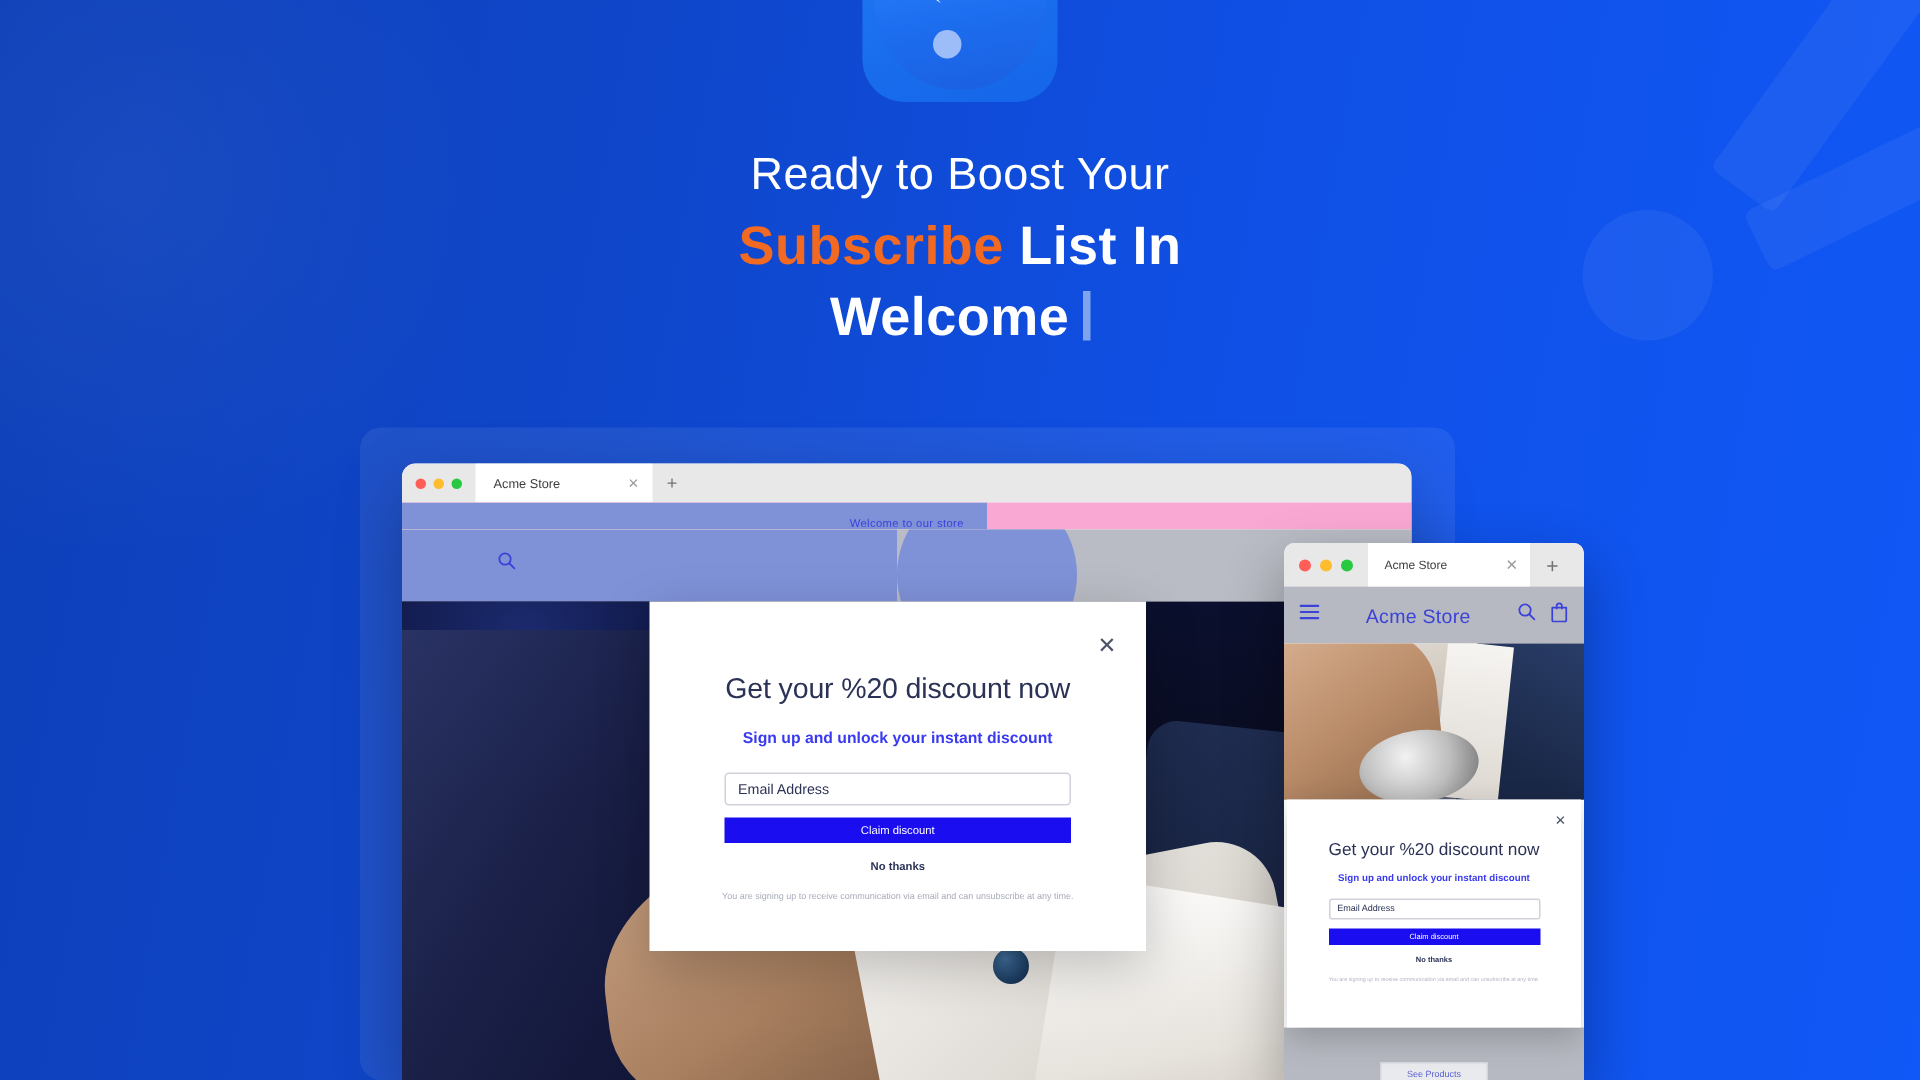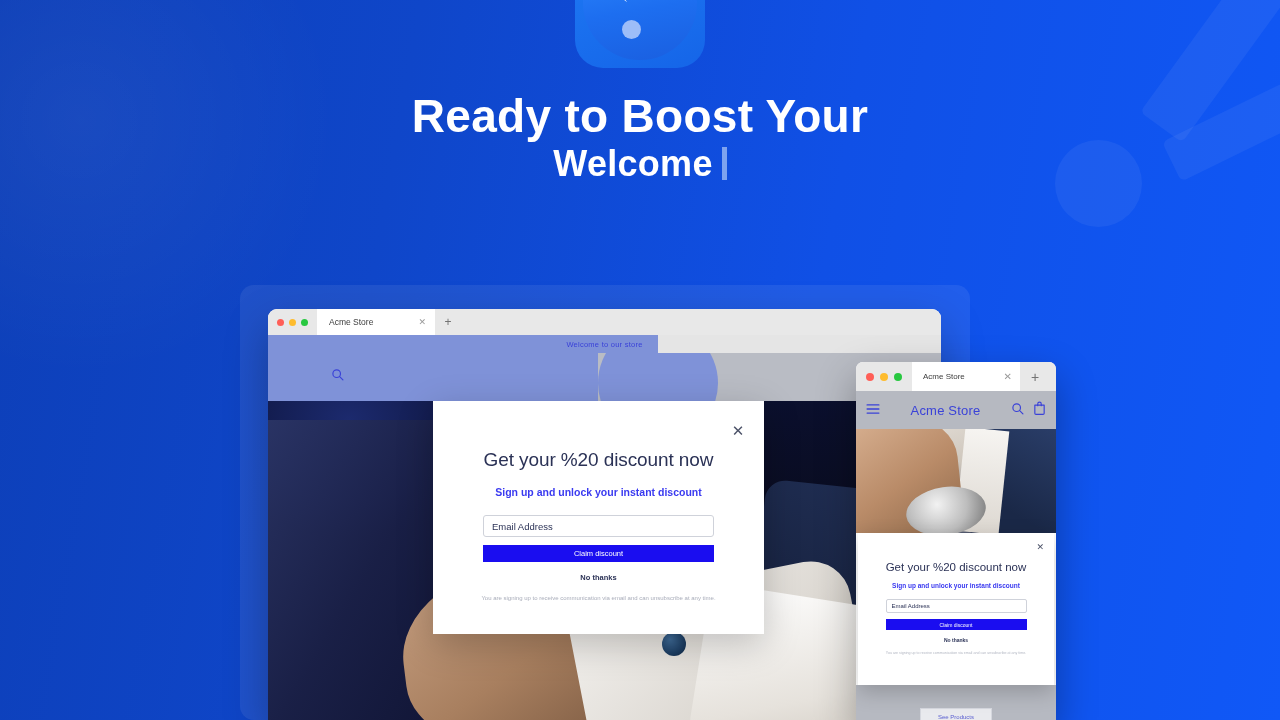--- a/index.html
+++ b/index.html
@@ -89,22 +89,22 @@
   .headline {
     position:absolute;
     left:0; top:93px;
     width:1280px;
     text-align:center;
     line-height:47px;
     color:#ffffff;
     letter-spacing:0.3px;
   }
   .hl-line1 {
-    font-size:46px;
-    font-weight:700;
+    font-size:30px;
+    font-weight:400;
   }
   .hl-line2, .hl-line3 {
     font-size:36px;
     font-weight:800;
   }
   .hl-accent { color:#f26a21; }
   .caret {
     display:inline-block;
     width:5px; height:33px;
     background:#7ea3ef;
@@ -161,25 +161,25 @@
     width:26px;
     text-align:center;
     font-size:12px;
     color:#737373;
   }
 
   
   .announce {
     position:relative;
     height:18px;
-    background:#e5e5e5;
+    background:#f9a8d4;
     color:#3a42d8;
     font-size:7.5px;
     display:flex;
-    align-items:center;
+    align-items:flex-end;
     justify-content:center;
     letter-spacing:0.25px;
     overflow:hidden;
   }
   .announce-tint {
     position:absolute; left:0; top:0;
     width:58%; height:100%;
     background:#7f92d8;
   }
   .announce span { position:relative; z-index:2; }
@@ -527,20 +527,21 @@
   <div class="logo-wrap">
     <div class="logo-disc"></div>
     <div class="logo-inner"></div>
 
     <div class="logo-needle-w"></div>
     <div class="logo-dot"></div>
   </div>
 
   <div class="headline">
     <div class="hl-line1">Ready to Boost Your</div>
+    <div class="hl-line2"><span class="hl-accent">Subscribe</span><span> List In</span></div>
     <div class="hl-line3"><span>Welcome</span><span class="caret"></span></div>
   </div>
 
   <div class="panel"></div>
 
   <div class="win-main">
 
     <div class="tabbar">
       <div class="lights">
         <span class="light l-red"></span>

